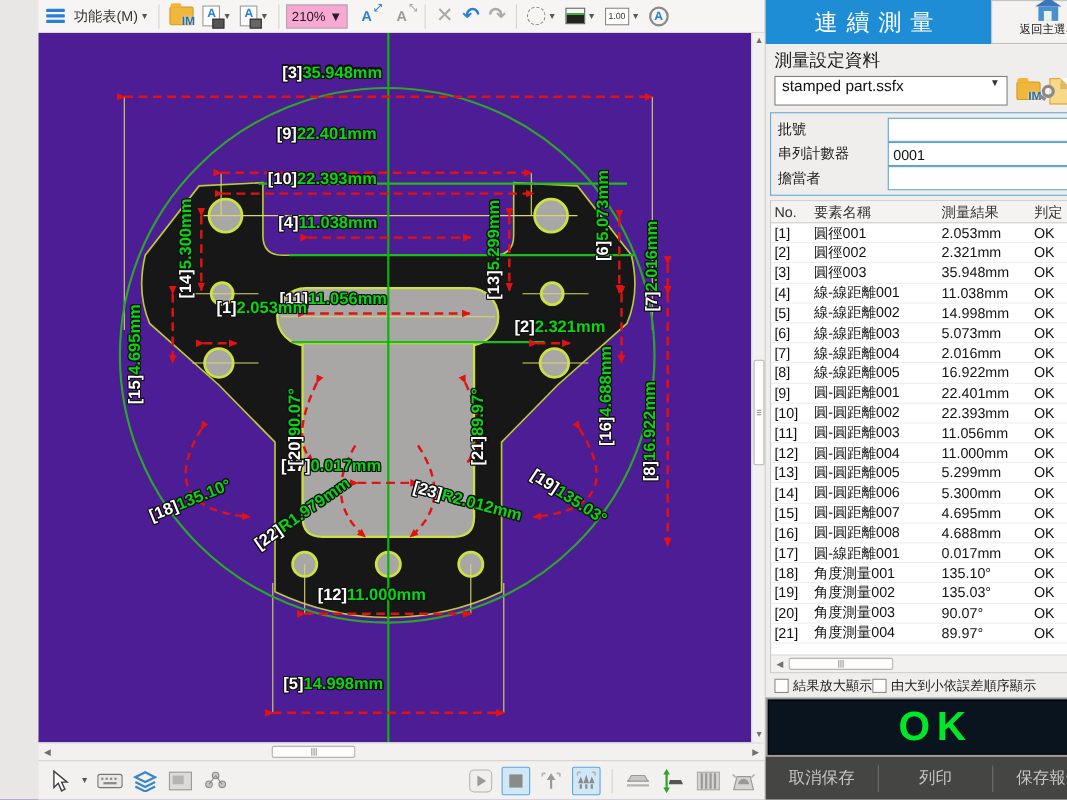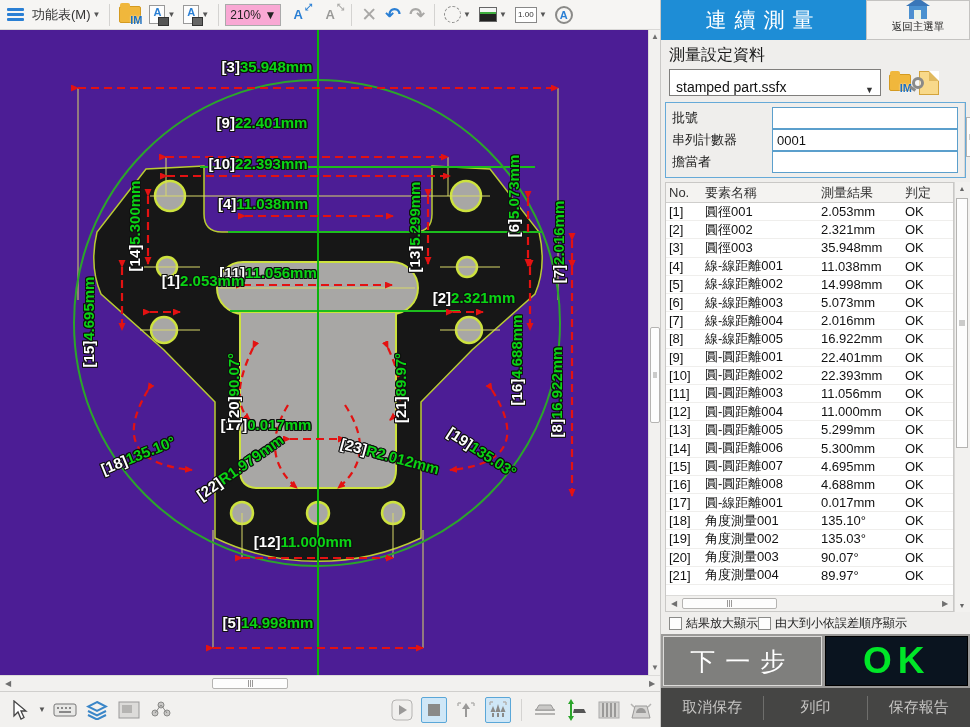--- a/index.html
+++ b/index.html
@@ -1,18 +1,18 @@
 <!DOCTYPE html>
 <html><head>
 <meta charset="utf-8">
 <style>
   * { margin:0; padding:0; box-sizing:border-box; }
   html,body { width:970px; height:727px; overflow:hidden; }
   body { font-family:"Liberation Sans","DejaVu Sans",sans-serif; font-size:13px; background:#e8e7e5; }
-  .app { width:970px; height:727px; display:flex; }
+  .app { width:970px; height:727px; display:flex;padding-left:35px; }
 
   
   .left-col { width:660px; height:727px; display:flex; flex-direction:column; }
 
   .topbar { height:30px; background:#f6f5f3; border-bottom:1px solid #d9d8d6;
             display:flex; align-items:center; padding:0 4px; gap:2px; flex:0 0 30px; }
   .tb-btn { display:flex; align-items:center; gap:2px; padding:2px 3px; border-radius:2px; color:#444; }
   .caret { font-size:8px; color:#555; }
   .sep-v { width:1px; height:22px; background:#d4d3d1; margin:0 4px; }
   .hamburger { display:inline-block; width:17px; }
@@ -71,21 +71,21 @@
   .back-btn { width:104px; background:#f4f3f1; border:1px solid #c4c3c1; display:flex; flex-direction:column;
               align-items:center; justify-content:center; gap:1px; }
   .back-btn .txt { font-size:10.5px; color:#222; }
   .house { position:relative; width:18px; height:13px; background:#4a90d0; }
   .house::before { content:""; position:absolute; top:-8px; left:-3px; border-left:12px solid transparent; border-right:12px solid transparent; border-bottom:8px solid #3a76b8; }
   .house::after { content:""; position:absolute; left:5px; top:4px; width:7px; height:9px; background:#e8f4e8; }
 
   .settings { padding:5px 8px 4px 8px; }
   .settings .lab { font-size:16px; color:#1a1a1a; margin-bottom:3px; }
   .sel-row { display:flex; align-items:center; gap:8px; }
-  .sel-box { width:212px; height:27px; background:#fff; border:1px solid #7f7e7c; display:flex; align-items:flex-end;
+  .sel-box { width:212px; height:27px; background:#fff; border:1px solid #7f7e7c; display:flex; align-items:flex-start;
              justify-content:space-between; padding:0 6px; font-size:14px; color:#111; }
   .sel-box .caret { font-size:9px; color:#333; }
   .mini-doc { position:relative; width:20px; height:24px; background:#f8d98a; border:1px solid #d4a43c; }
   .mini-doc::after { content:""; position:absolute; right:-1px; top:-1px; border:5px solid #fff; border-left-color:#e0b95e; border-bottom-color:#e0b95e; width:0; height:0; }
   .lens { position:absolute; left:-8px; top:5px; width:12px; height:12px; border:3px solid #8a8a88; border-radius:50%; background:rgba(255,255,255,.55); }
   .lens::after { content:""; position:absolute; left:-6px; bottom:-4px; width:7px; height:3px; background:#8a8a88; transform:rotate(35deg); }
 
   .fields-wrap { margin:2px 4px 4px 4px; border:1px solid #66aad8; background:#efeeec; display:flex; }
   .fields { flex:1; padding:4px 6px; display:flex; flex-direction:column; gap:0; }
   .f-row { display:flex; align-items:center; }
@@ -659,21 +659,20 @@
           <span class="cb"></span>
           <span>結果放大顯示</span>
         </div>
         <div class="opt">
           <span class="cb"></span>
           <span>由大到小依誤差順序顯示</span>
         </div>
       </div>
 
     <div class="action-row">
-      <div class="next-btn">下一步</div>
       <div class="ok-btn">OK</div>
     </div>
 
     <div class="r-footer" id="footerBar">
         <div class="rf-btn">取消保存</div>
         <div class="rf-sep"></div>
         <div class="rf-btn">列印</div>
         <div class="rf-sep"></div>
         <div class="rf-btn">保存報告</div>
       </div>

